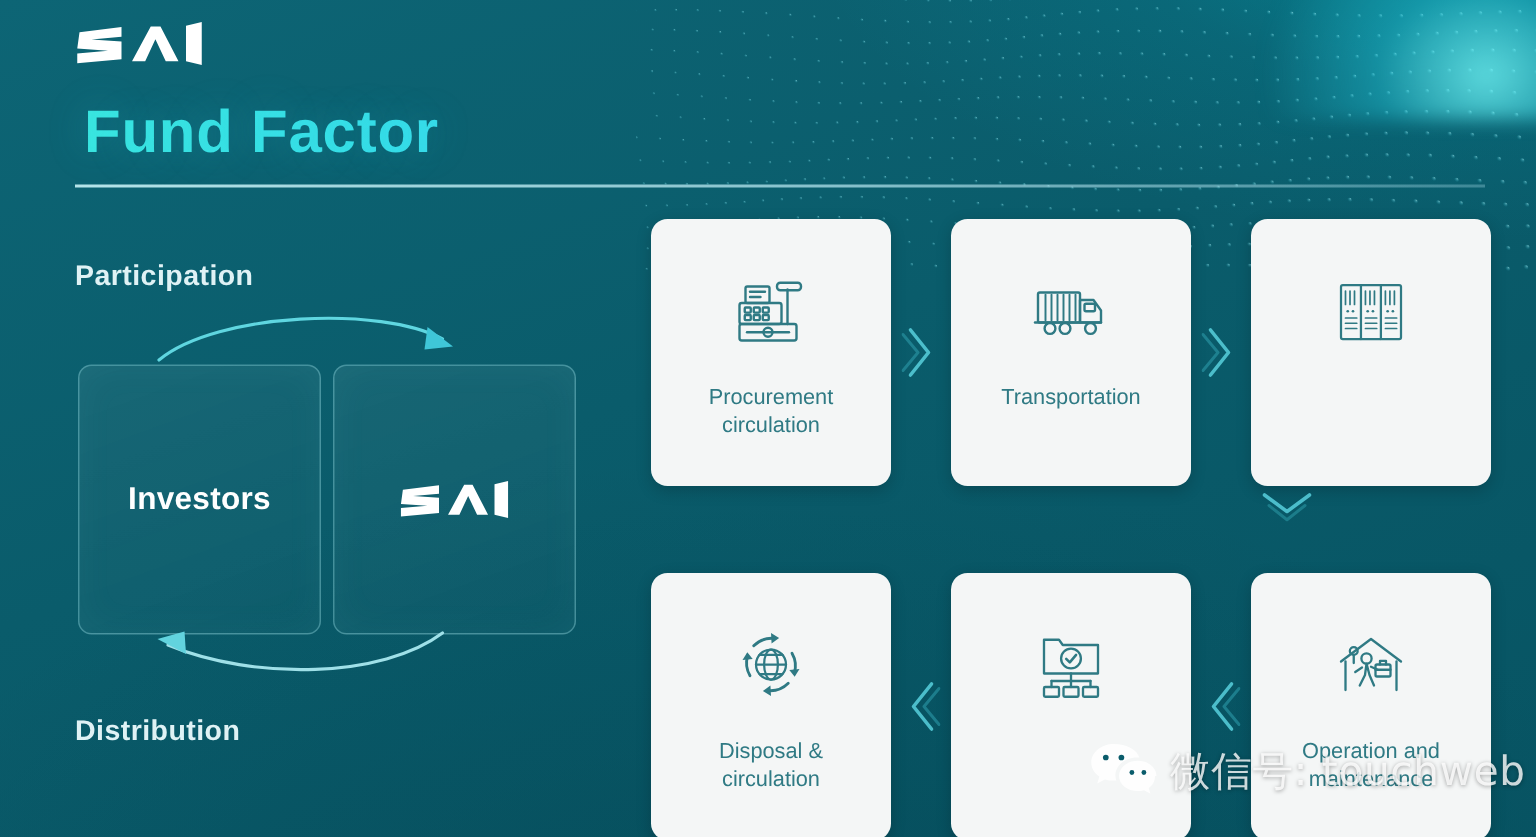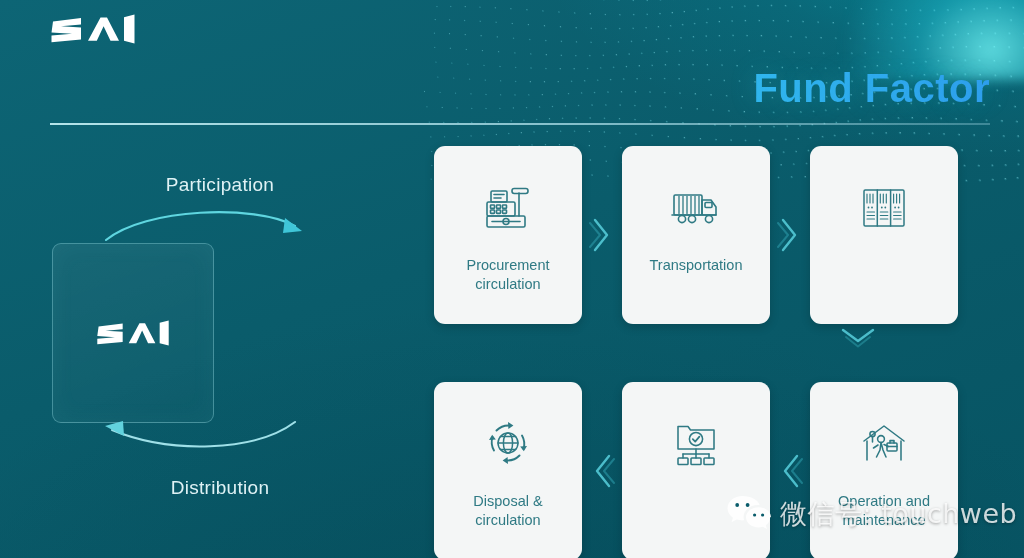--- a/index.html
+++ b/index.html
@@ -23,41 +23,41 @@
     position:absolute;right:-40px;top:-120px;width:640px;height:330px;
     opacity:.55;
   }
   .glow-corner{
     position:absolute;right:-30px;top:-70px;width:210px;height:150px;
     background:radial-gradient(ellipse at 70% 80%, rgba(120,255,255,.75) 0%, rgba(40,215,235,.35) 35%, rgba(10,92,107,0) 72%);
     filter:blur(6px);
   }
 
   
-  #header{position:absolute;left:50px;top:14px;width:940px;text-align:right;}
+  #header{position:absolute;left:50px;top:14px;width:940px;}
   .logo-row{height:42px;}
   .sai-logo{display:block;}
   #title{
     margin:10px 0 0 6px;
     font-size:40px;font-weight:bold;letter-spacing:.5px;
     background:linear-gradient(90deg,#3ae6e0 0%,#35d7ef 40%,#2f9dee 100%);
     -webkit-background-clip:text;background-clip:text;
     -webkit-text-fill-color:transparent;color:#35d0ea;
     text-shadow:0 0 26px rgba(50,210,235,.25);
   }
   #header-rule{
     margin-top:12px;height:2px;width:940px;
     background:linear-gradient(90deg,rgba(190,235,240,.95) 0%,rgba(175,225,235,.75) 55%,rgba(160,215,228,.35) 100%);
   }
 
   
   #left-block{position:absolute;left:50px;top:160px;width:340px;height:340px;}
   .cycle-label{
-    position:absolute;width:100%;text-align:center;
-    color:#dff2f5;font-size:19px;letter-spacing:.3px;
+    position:absolute;width:100%;
+    color:#dff2f5;font-size:19px;letter-spacing:.3px;font-weight:bold;
   }
   #participation-label{top:14px;}
   #distribution-label{top:317px;}
   .arc-svg{position:absolute;left:0;}
   #arc-top{top:40px;}
   #arc-bottom{top:244px;}
 
   .entity-row{position:absolute;top:83px;left:2px;display:flex;gap:8px;}
   .entity-box{
     width:160px;height:178px;border-radius:9px;
@@ -68,21 +68,21 @@
   }
   #investors-label{
     color:#ffffff;font-size:21px;font-weight:bold;letter-spacing:.2px;
   }
 
   
   #flow{position:absolute;left:434px;top:146px;}
   .flow-row{display:flex;align-items:center;}
   #row-bottom{margin-top:29px;}
   .card{
-    width:148px;height:178px;border-radius:11px;
+    width:160px;height:178px;border-radius:11px;
     background:#f4f6f6;
     display:flex;flex-direction:column;align-items:center;
     box-shadow:0 3px 10px rgba(0,0,0,.18);
   }
   .card-icon{margin-top:34px;height:56px;display:flex;align-items:center;justify-content:center;}
   .card-label{
     margin-top:20px;padding:0 10px;
     color:#2f7a84;font-size:14.5px;line-height:1.32;text-align:center;
   }
   .chev-gap{width:40px;display:flex;align-items:center;justify-content:center;}
@@ -1148,20 +1148,23 @@
 
   <div class="cycle-label" id="participation-label">Participation</div>
 
   <svg class="arc-svg" id="arc-top" width="340" height="48" viewBox="0 0 340 48">
     <path d="M56 40 C 95 8, 205 4, 245 26" fill="none" stroke="#5fd6e0" stroke-width="2.1" stroke-linecap="round"></path>
     <path d="M235 18 L252 31 L233 33 Z" fill="#3fc6d8"></path>
   </svg>
 
   <div class="entity-row">
     <div class="entity-box">
+      <span id="investors-label">Investors</span>
+    </div>
+    <div class="entity-box">
       <svg width="74" height="26" viewBox="0 0 86 30">
         <g fill="#ffffff">
           <path d="M3 7.5 L31 4 L31 10.5 L11 12.3 L31 13.6 L31 25.5 L1.5 28.2 L1.5 21.6 L22 19.8 L1.5 18.4 L3 7.5 Z"></path>
           <path d="M38 26.8 L50.5 3.6 L57 3.6 L69 26.8 L60.5 26.8 L53.6 12.2 L46.8 26.8 Z"></path>
           <path d="M74 3.2 L84.5 0.6 L84.5 29.4 L74 26.8 Z"></path>
         </g>
       </svg>
     </div>
   </div>
 

